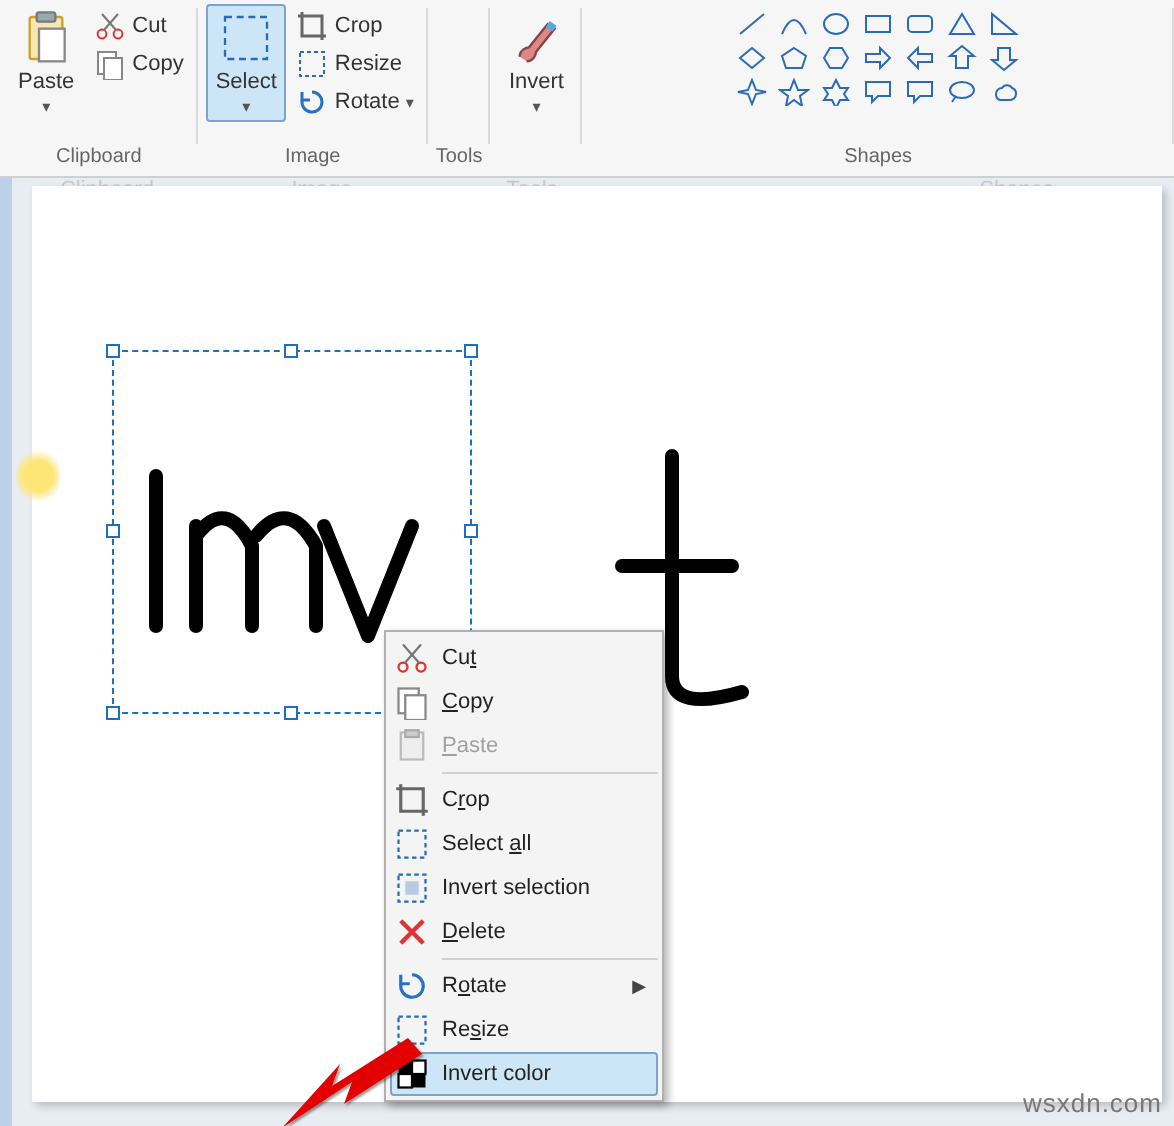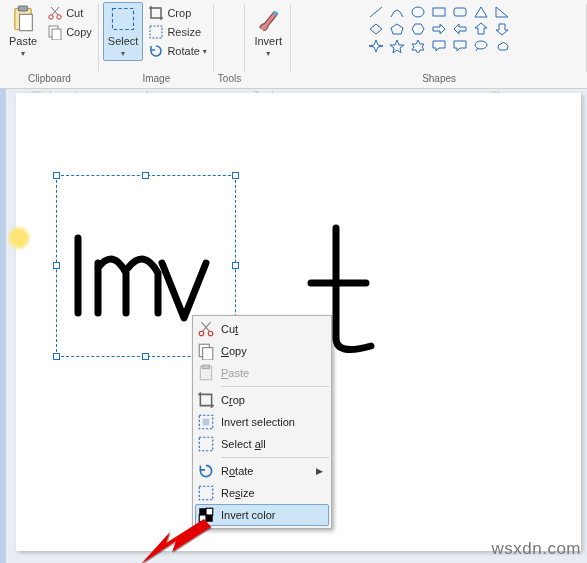--- a/index.html
+++ b/index.html
@@ -36,21 +36,21 @@
 .context-menu { position:absolute; left:176px; top:222px; width:140px; background:#f4f4f4; border:1px solid #b0b0b0; box-shadow:2px 2px 4px rgba(0,0,0,.3); padding:2px; }
 .cm-item { display:flex; align-items:center; height:22px; padding:0 6px 0 2px; gap:6px; position:relative; }
 .cm-item .cm-ic { width:18px; height:18px; display:flex; align-items:center; justify-content:center; }
 .cm-item .cm-lbl { color:#222; }
 .cm-item .cm-lbl u { text-decoration: underline; }
 .cm-item.hover { background:#cde6f7; border:1px solid #7da2ce; border-radius:2px; height:22px; padding:0 5px 0 1px; }
 .cm-item.disabled .cm-lbl { color:#a0a0a0; }
 .cm-sep { height:1px; background:#d0d0d0; margin:2px 0 2px 26px; }
 .cm-arrow { position:absolute; right:6px; font-size:9px; color:#444; }
 
-.watermark { position:absolute; right:6px; bottom:4px; font-size:17px; color:#777; letter-spacing:.5px; }
+.watermark { position:absolute; right:6px; bottom:4px; font-size:13px; color:#777; letter-spacing:.5px; }
 .arrow-annot { position:absolute; left:120px; top:426px; width:80px; height:50px; pointer-events:none; }
 </style>
 </head>
 <body>
 
 <div class="ribbon">
 
   <div class="group">
     <div class="group-body">
       <div class="big-btn">
@@ -365,32 +365,41 @@
             <svg viewBox="0 0 16 16">
               <path d="M3 1v12h12M1 3h12v12" fill="none" stroke="#666" stroke-width="1.4"></path>
             </svg>
           </span>
         <span class="cm-lbl">C<u>r</u>op</span>
       </div>
       <div class="cm-item">
         <span class="cm-ic">
             <svg viewBox="0 0 16 16">
               <rect x="2" y="2" width="12" height="12" fill="none" stroke="#2a6ab8" stroke-dasharray="2 1.5"></rect>
+            </svg>
+          </span>
+        <span class="cm-lbl">Select <u>a</u>ll</span>
+      </div>
+      <div class="cm-item">
+        <span class="cm-ic">
+            <svg viewBox="0 0 16 16">
+              <rect x="2" y="2" width="12" height="12" fill="none" stroke="#2a6ab8" stroke-dasharray="2 1.5"></rect>
               <rect x="5" y="5" width="6" height="6" fill="#2a6ab8" opacity=".3"></rect>
             </svg>
           </span>
         <span class="cm-lbl">Invert selection</span>
       </div>
       <div class="cm-item">
         <span class="cm-ic">
             <svg viewBox="0 0 16 16">
-              <rect x="2" y="2" width="12" height="12" fill="none" stroke="#2a6ab8" stroke-dasharray="2 1.5"></rect>
-            </svg>
-          </span>
-        <span class="cm-lbl">Select <u>a</u>ll</span>
+              <line x1="3" y1="3" x2="13" y2="13" stroke="#d33" stroke-width="2"></line>
+              <line x1="13" y1="3" x2="3" y2="13" stroke="#d33" stroke-width="2"></line>
+            </svg>
+          </span>
+        <span class="cm-lbl"><u>D</u>elete</span>
       </div>
       <div class="cm-sep"></div>
       <div class="cm-item">
         <span class="cm-ic">
             <svg viewBox="0 0 16 16">
               <path d="M8 3a5 5 0 1 1-4.9 4" fill="none" stroke="#2772c3" stroke-width="1.4"></path>
               <path d="M3 3v4h4" fill="none" stroke="#2772c3" stroke-width="1.4"></path>
             </svg>
           </span>
         <span class="cm-lbl">R<u>o</u>tate</span>

